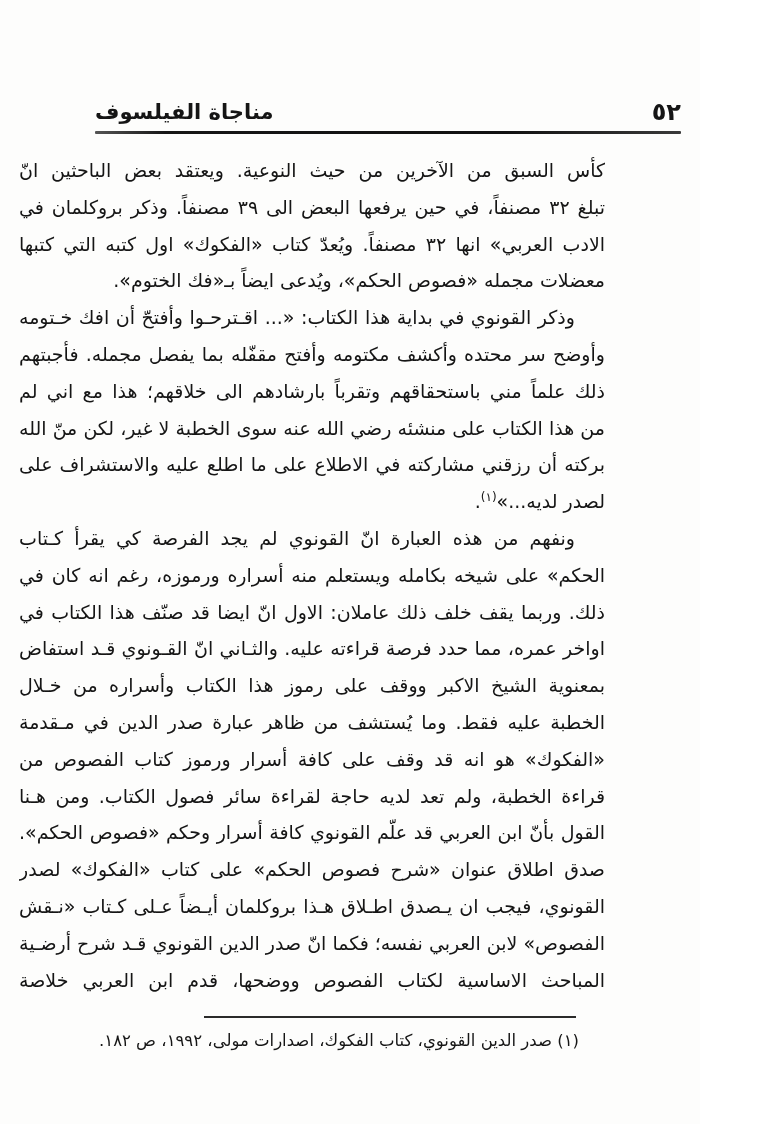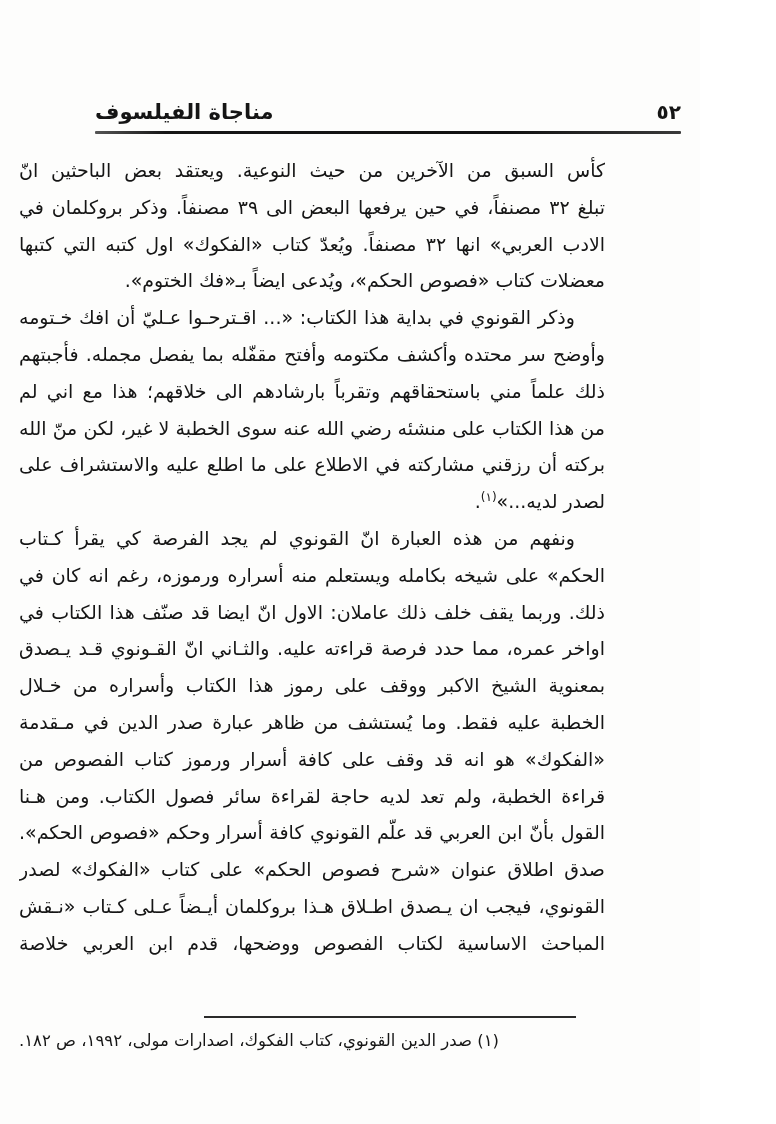--- a/index.html
+++ b/index.html
@@ -29,21 +29,21 @@
     justify-content: space-between;
     align-items: flex-end;
   }
   .header-title {
     font-size: 21px;
     font-weight: bold;
     direction: rtl;
     line-height: 26px;
   }
   .page-number {
-    font-size: 20px;
+    font-size: 24px;
     font-weight: bold;
     direction: rtl;
     line-height: 26px;
     padding-left: 28px;
   }
   .header-rule {
     position: absolute;
     top: 131px;
     left: 95px;
     width: 586px;
@@ -88,59 +88,60 @@
     width: 372px;
     height: 2px;
     background: #2a2a2a;
   }
   .footnote-text {
     position: absolute;
     top: 1026px;
     right: 121px;
     width: 560px;
     direction: rtl;
-    text-align: left;
+    text-align: right;
     font-size: 16.5px;
     line-height: 30px;
   }
 </style>
 </head>
 <body>
 
 <div class="page">
 
   <div class="page-header">
     <span class="header-title">مناجاة الفيلسوف</span>
     <span class="page-number">٥٢</span>
   </div>
 
   <div class="header-rule"></div>
 
   <div class="body-text">
       <div class="line">كأس السبق من الآخرين من حيث النوعية. ويعتقد بعض الباحثين انّ مصنفاته</div>
       <div class="line">تبلغ ٣٢ مصنفاً، في حين يرفعها البعض الى ٣٩ مصنفاً. وذكر بروكلمان في «تاريخ</div>
       <div class="line">الادب العربي» انها ٣٢ مصنفاً. ويُعدّ كتاب «الفكوك» اول كتبه التي كتبها لحل</div>
-      <div class="line last">معضلات كتاب «فصوص الحكم»، ويُدعى ايضاً بـ«فك الختوم».</div>
-      <div class="line indent">وذكر القونوي في بداية هذا الكتاب: «... اقـترحـوا عـليّ أن افك خـتومه</div>
+      <div class="line last">معضلات مجمله «فصوص الحكم»، ويُدعى ايضاً بـ«فك الختوم».</div>
+      <div class="line indent">وذكر القونوي في بداية هذا الكتاب: «... اقـترحـوا وأفتحّ أن افك خـتومه</div>
       <div class="line">وأوضح سر محتده وأكشف مكتومه وأفتح مقفّله بما يفصل مجمله. فأجبتهم الى</div>
       <div class="line">ذلك علماً مني باستحقاقهم وتقرباً بارشادهم الى خلاقهم؛ هذا مع اني لم استشرح</div>
       <div class="line">من هذا الكتاب على منشئه رضي الله عنه سوى الخطبة لا غير، لكن منّ الله عليّ</div>
       <div class="line">بركته أن رزقني مشاركته في الاطلاع على ما اطلع عليه والاستشراف على ما</div>
       <div class="line last"><span>لصدر لديه...»</span><sup>(١)</sup><span>.</span></div>
       <div class="line indent">ونفهم من هذه العبارة انّ القونوي لم يجد الفرصة كي يقرأ كـتاب «فـصوص</div>
       <div class="line">الحكم» على شيخه بكامله ويستعلم منه أسراره ورموزه، رغم انه كان في نـيته</div>
       <div class="line">ذلك. وربما يقف خلف ذلك عاملان: الاول انّ ايضا قد صنّف هذا الكتاب في</div>
-      <div class="line">اواخر عمره، مما حدد فرصة قراءته عليه. والثـاني انّ القـونوي قـد يـصدق</div>
+      <div class="line">اواخر عمره، مما حدد فرصة قراءته عليه. والثـاني انّ القـونوي قـد استفاض</div>
       <div class="line">بمعنوية الشيخ الاكبر ووقف على رموز هذا الكتاب وأسراره من خـلال قـراءة</div>
       <div class="line">الخطبة عليه فقط. وما يُستشف من ظاهر عبارة صدر الدين في مـقدمة كـتاب</div>
       <div class="line">«الفكوك» هو انه قد وقف على كافة أسرار ورموز كتاب الفصوص من خـلال</div>
       <div class="line">قراءة الخطبة، ولم تعد لديه حاجة لقراءة سائر فصول الكتاب. ومن هـنا يمكـن</div>
       <div class="line">القول بأنّ ابن العربي قد علّم القونوي كافة أسرار وحكم «فصوص الحكم». واذا</div>
       <div class="line">صدق اطلاق عنوان «شرح فصوص الحكم» على كتاب «الفكوك» لصدر الدين</div>
       <div class="line">القونوي، فيجب ان يـصدق اطـلاق هـذا بروكلمان أيـضاً عـلى كـتاب «نـقش</div>
+      <div class="line">الفصوص» لابن العربي نفسه؛ فكما انّ صدر الدين القونوي قـد شرح أرضـية</div>
       <div class="line">المباحث الاساسية لكتاب الفصوص ووضحها، قدم ابن العربي خلاصة لمباحث</div>
     </div>
 
   <div class="footnote-rule"></div>
 
   <div class="footnote-text">(١) صدر الدين القونوي، كتاب الفكوك، اصدارات مولى، ١٩٩٢، ص ١٨٢.</div>
 
 </div>
 
 </body></html>

